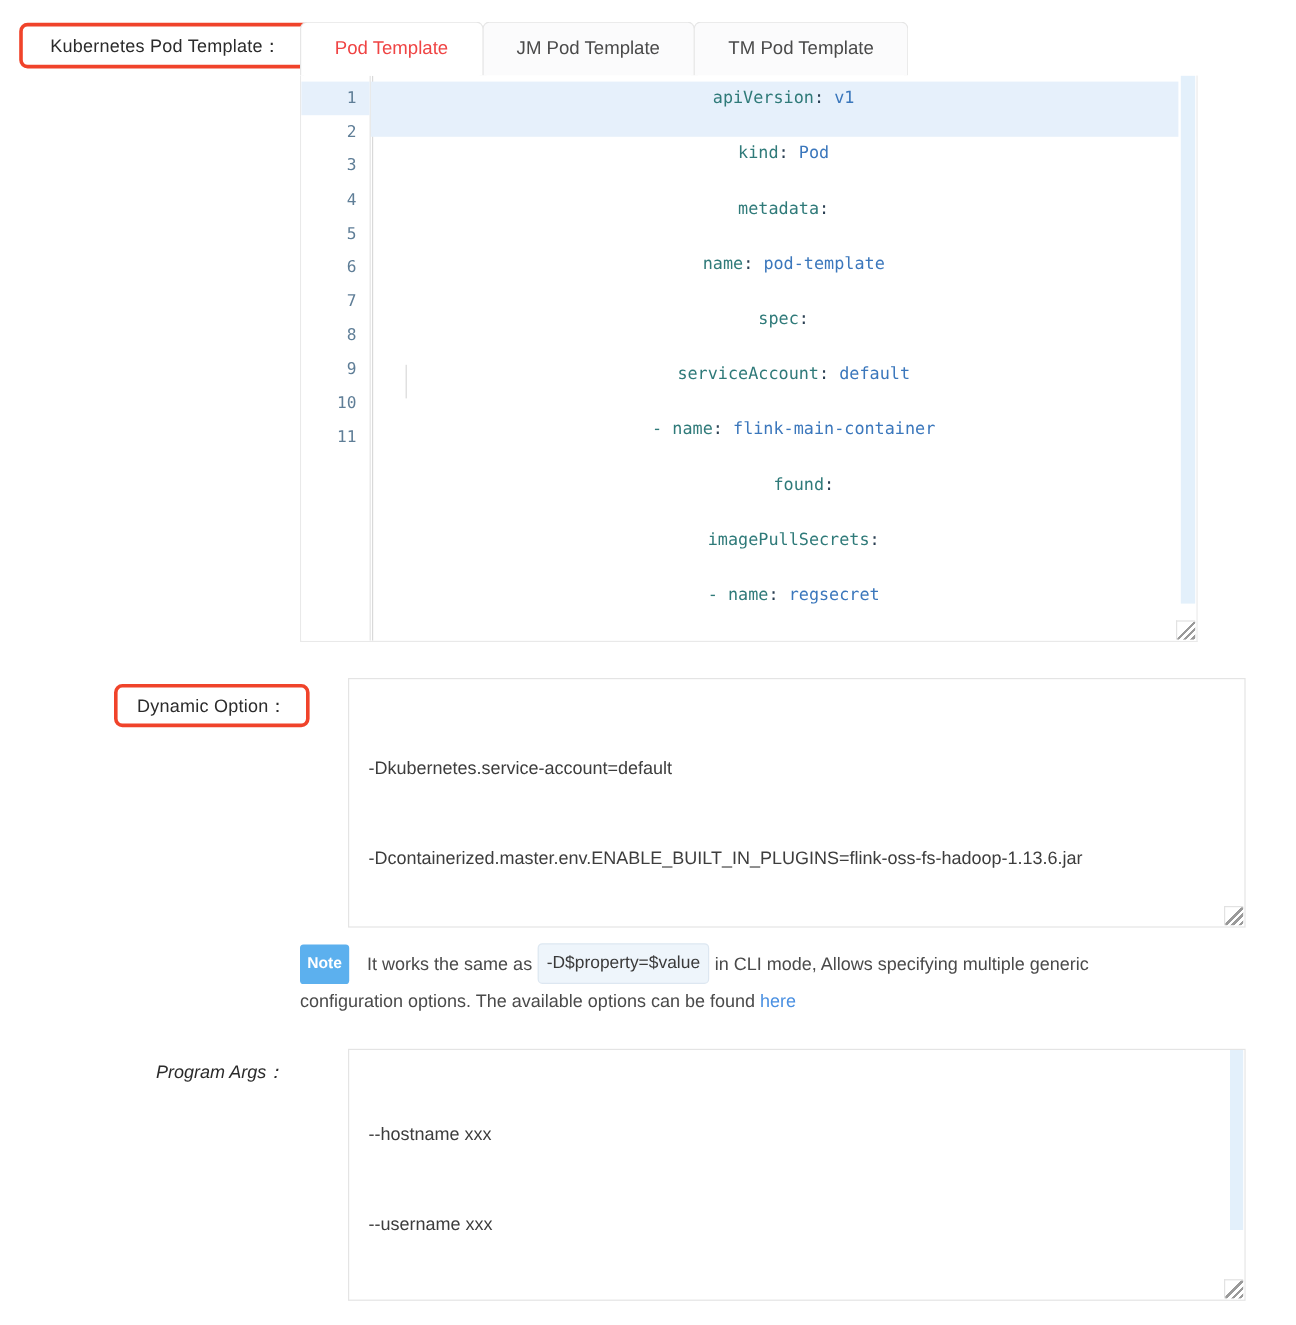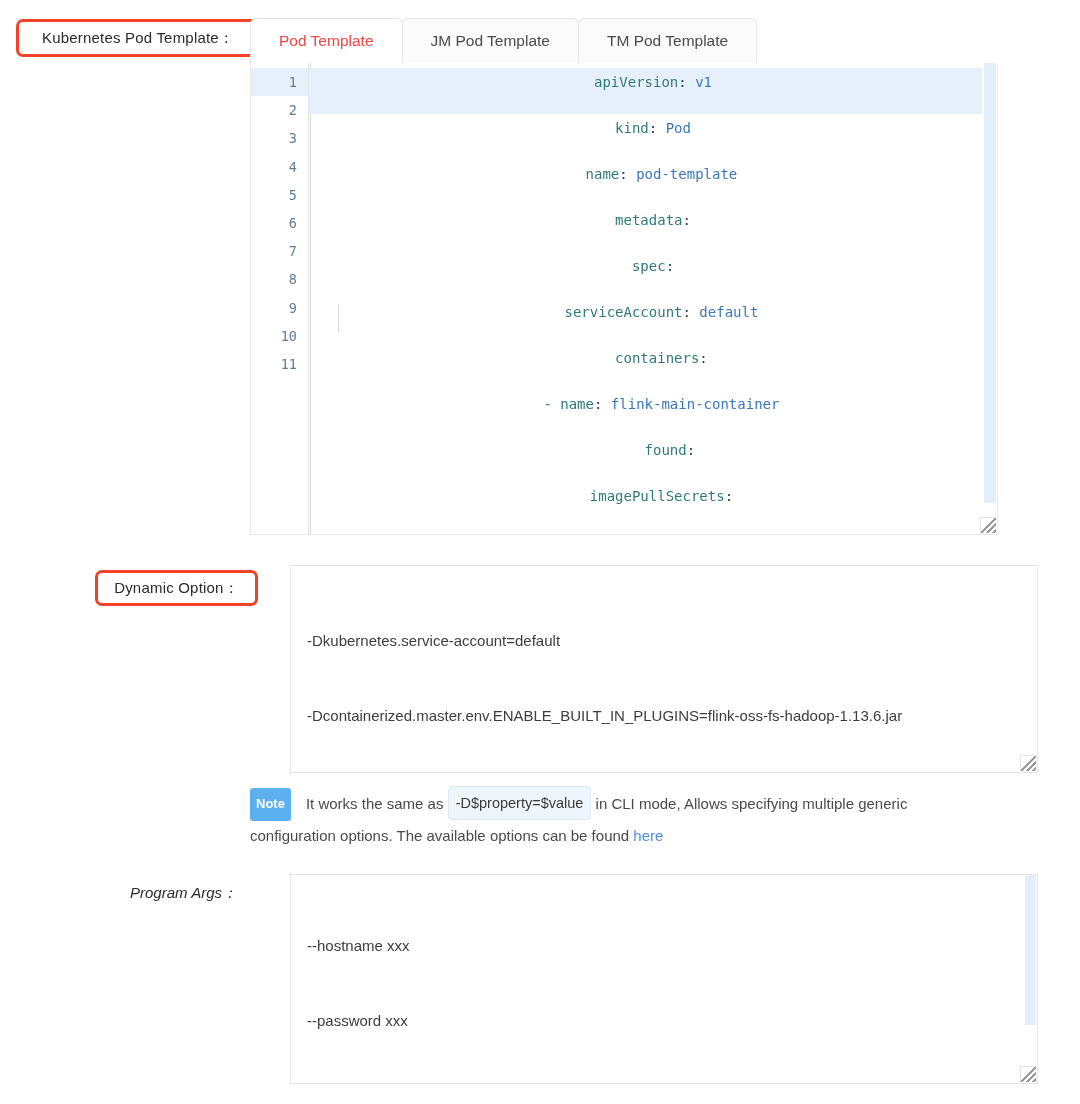--- a/index.html
+++ b/index.html
@@ -224,29 +224,28 @@
 
     <div class="code-area">
 
       <div class="indent-guide" style="left:1px;  top:0;     height:472px;"></div>
       <div class="indent-guide" style="left:29px; top:241px; height:28px;"></div>
 
       <div class="code-line active"><span class="k">apiVersion</span><span class="p">:</span><span class="v"> v1</span></div>
 
       <div class="code-line"><span class="k">kind</span><span class="p">:</span><span class="v"> Pod</span></div>
 
+      <div class="code-line"><span class="k">metadata</span><span class="p">:</span><span class="v"></span></div>
+
       <div class="code-line"><span class="p">  </span><span class="k">name</span><span class="p">:</span><span class="v"> pod-template</span></div>
 
-      <div class="code-line"><span class="k">metadata</span><span class="p">:</span><span class="v"></span></div>
-
       <div class="code-line"><span class="k">spec</span><span class="p">:</span><span class="v"></span></div>
 
       <div class="code-line"><span class="p">  </span><span class="k">serviceAccount</span><span class="p">:</span><span class="v"> default</span></div>
 
-      <div class="code-line"><span class="p">  </span><span class="k">containers</span><span class="p">:</span><span class="v"></span></div>
 
       <div class="code-line"><span class="p">  </span><span class="d">- </span><span class="k">name</span><span class="p">:</span><span class="v"> flink-main-container</span></div>
 
       <div class="code-line"><span class="p">    </span><span class="k">found</span><span class="p">:</span><span class="v"></span></div>
 
       <div class="code-line"><span class="p">  </span><span class="k">imagePullSecrets</span><span class="p">:</span><span class="v"></span></div>
 
       <div class="code-line"><span class="p">  </span><span class="d">- </span><span class="k">name</span><span class="p">:</span><span class="v"> regsecret</span></div>
     </div>
 
@@ -276,20 +275,21 @@
   <span class="inline-code">-D$property=$value</span>
   <span>in CLI mode, Allows specifying multiple generic configuration options. The available options can be found</span>
   <span class="link">here</span>
 </div>
 
 <div class="field-label" style="left:130px; top:884px;">Program Args：</div>
 
 <div class="ta-box" style="left:250px; top:874px; width:748px; height:210px;">
   <div class="ta-text" style="padding-top:8px;">
     <div class="ln-row">--hostname xxx</div>
+    <div class="ln-row">--username xxx</div>
     <div class="ln-row">--password xxx</div>
     
     
     
     
     
   </div>
   <div class="vscroll" style="width:14px;">
     <div class="thumb" style="height:150px; width:11px;"></div>
   </div>

